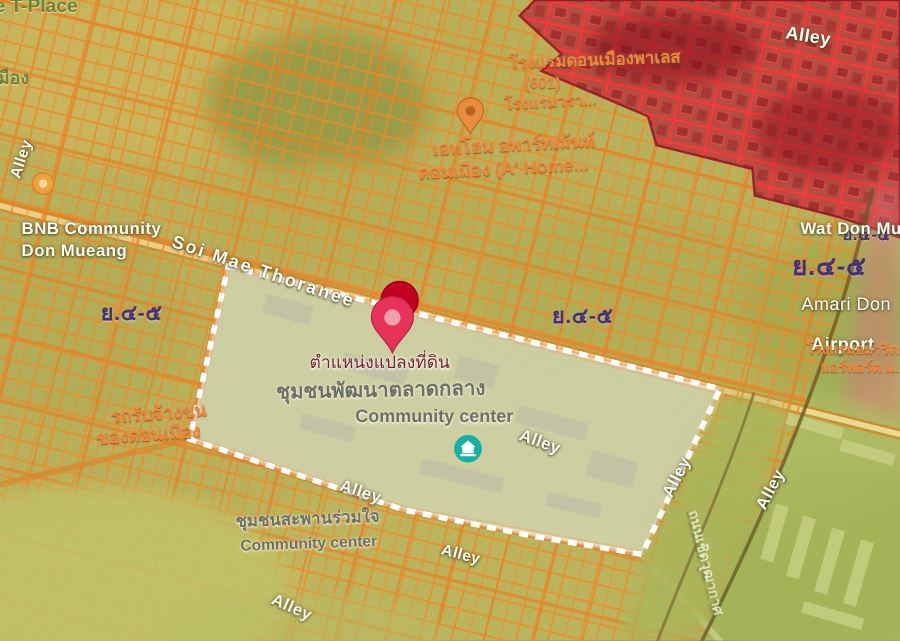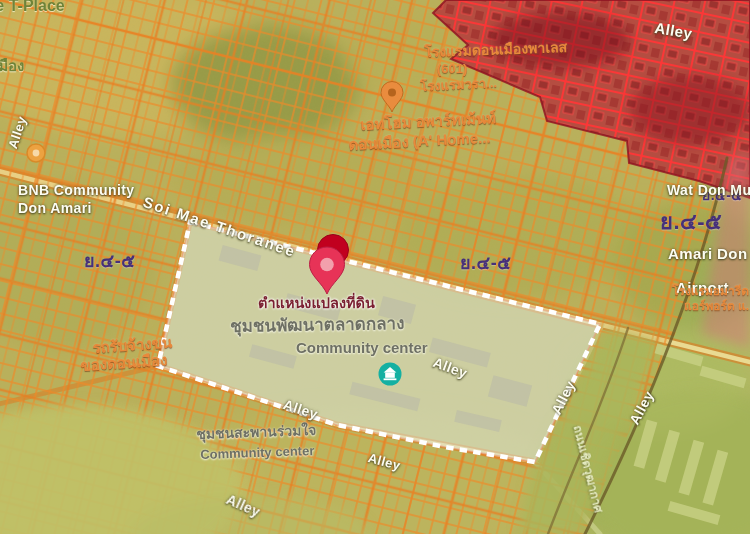--- a/index.html
+++ b/index.html
@@ -12,21 +12,21 @@
   .w{color:#fdfdf2;font-weight:600;letter-spacing:.4px;
      text-shadow:0 1px 2px rgba(70,70,35,.95),0 0 3px rgba(70,70,35,.75);}
   .or{color:#e8893b;font-weight:700;
       text-shadow:0 1px 1px rgba(100,40,5,.6),0 0 2px rgba(255,238,200,.35);}
   .gr{color:#6e7064;font-weight:700;
       text-shadow:0 1px 2px rgba(246,246,230,.95),0 0 2px rgba(246,246,230,.8);}
   .pu{color:#46307a;font-weight:800;letter-spacing:.5px;
       text-shadow:0 1px 1px rgba(235,225,245,.35);}
   .gn{color:#6f8338;font-weight:700;
       text-shadow:0 1px 1px rgba(248,246,214,.85);}
-  .mr{color:#7a1f30;font-weight:700;
+  .mr{color:#7a1f30;font-weight:400;
       text-shadow:0 1px 2px rgba(255,255,255,.9),0 -1px 2px rgba(255,255,255,.7),1px 0 2px rgba(255,255,255,.7);}
   .rd{color:#e6ebc2;font-weight:700;
       text-shadow:0 1px 2px rgba(80,90,40,.8);}
 </style>
 </head>
 <body>
 
 <div id="stage">
 
 <svg width="750" height="534" viewBox="0 0 750 534">
@@ -179,31 +179,31 @@
 
 <div class="lbl w" style="left:656px;top:20px;font-size:15px;transform:rotate(9deg);">Alley</div>
 <div class="lbl or" style="left:424px;top:45px;font-size:14px;transform:rotate(-2deg);">โรงแรมดอนเมืองพาเลส</div>
 <div class="lbl or" style="left:437px;top:62px;font-size:13px;">(601)</div>
 <div class="lbl or" style="left:420px;top:80px;font-size:13px;transform:rotate(-3deg);">โรงแรมวรา...</div>
 
 <div class="lbl or" style="left:360px;top:117px;font-size:15px;transform:rotate(-3deg);">เอทโฮม อพาร์ทเม้นท์</div>
 <div class="lbl or" style="left:348px;top:137px;font-size:15px;transform:rotate(-3deg);">ดอนเมือง (A' Home...</div>
 
 <div class="lbl w" style="left:18px;top:183px;font-size:14px;">BNB Community</div>
-<div class="lbl w" style="left:18px;top:201px;font-size:14px;">Don Amari</div>
+<div class="lbl w" style="left:18px;top:201px;font-size:14px;">Don Mueang</div>
 
 <div class="lbl w" style="left:146px;top:194px;font-size:15px;letter-spacing:2px;transform:rotate(18.5deg);">Soi Mae Thoranee</div>
 
 <div class="lbl pu" style="left:84px;top:252px;font-size:18px;">ย.๔-๕</div>
 <div class="lbl pu" style="left:460px;top:254px;font-size:18px;">ย.๔-๕</div>
 <div class="lbl pu" style="left:660px;top:210px;font-size:22px;">ย.๔-๕</div>
 <div class="lbl pu" style="left:702px;top:188px;font-size:14px;">ย.๔-๕</div>
 
 <div class="lbl w" style="left:643px;top:183px;font-size:14px;padding-left:24px;">Wat Don Mu</div>
-<div class="lbl w" style="left:668px;top:246px;font-size:15px;font-weight:700;">Amari Don</div>
+<div class="lbl w" style="left:668px;top:246px;font-size:15px;font-weight:400;">Amari Don</div>
 <div class="lbl w" style="left:676px;top:280px;font-size:15px;font-weight:700;">Airport</div>
 <div class="lbl or" style="left:672px;top:285px;font-size:12px;">โรงแรมอมารีดอนเมือ</div>
 <div class="lbl or" style="left:684px;top:300px;font-size:12px;">แอร์พอร์ต แ...</div>
 
 <div class="lbl mr" style="left:258px;top:296px;font-size:14.5px;">ตำแหน่งแปลงที่ดิน</div>
 <div class="lbl gr" style="left:230px;top:318px;font-size:17px;transform:rotate(-1deg);">ชุมชนพัฒนาตลาดกลาง</div>
 <div class="lbl gr" style="left:296px;top:340px;font-size:15px;">Community center</div>
 
 <div class="lbl or" style="left:92px;top:340px;font-size:15px;transform:rotate(-4deg);">รถรับจ้างขน</div>
 <div class="lbl or" style="left:80px;top:358px;font-size:15px;transform:rotate(-4deg);">ของดอนเมือง</div>

